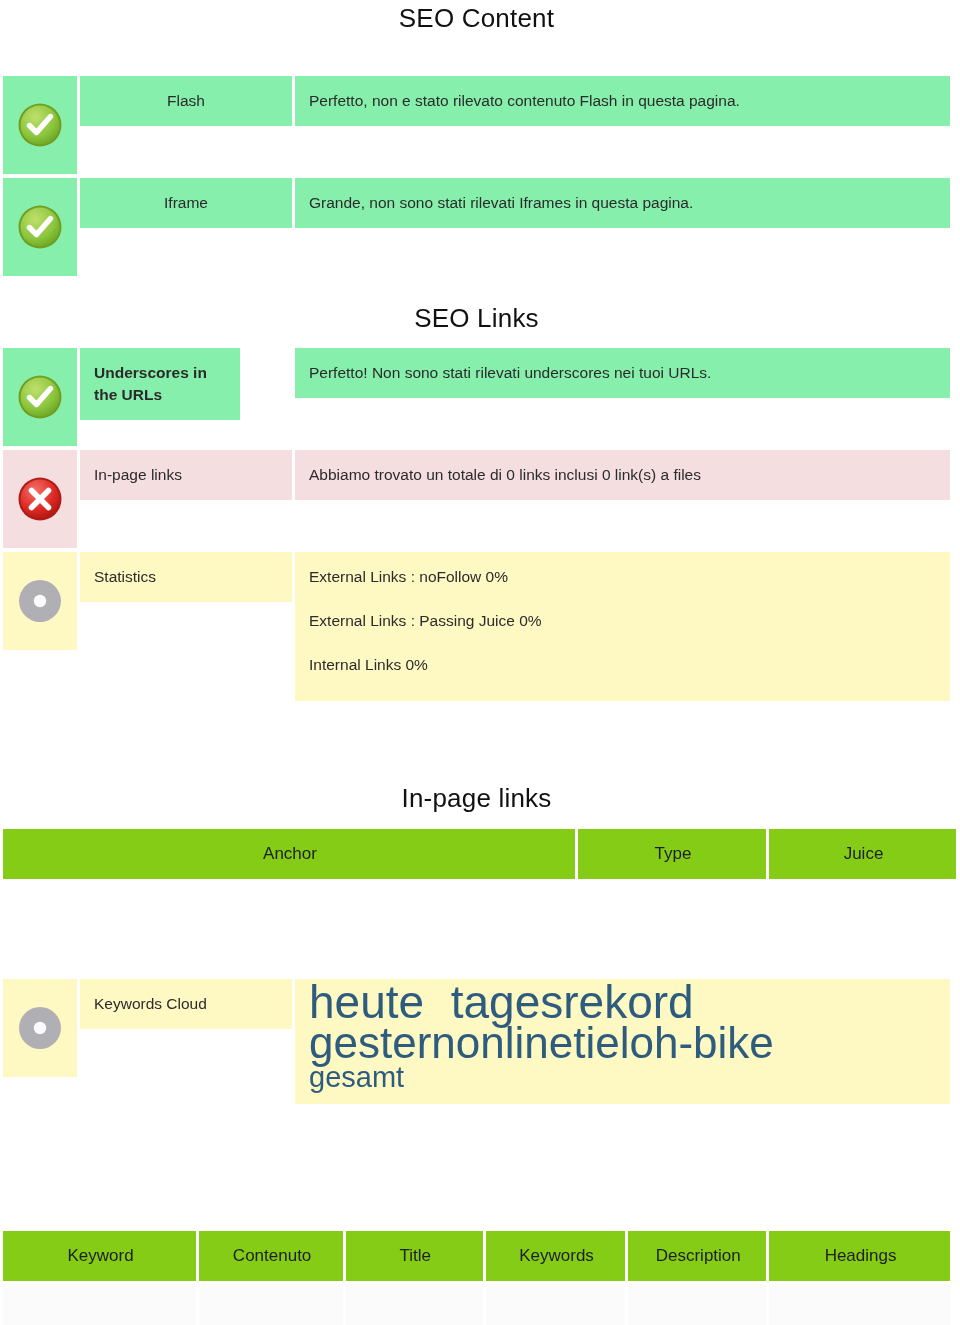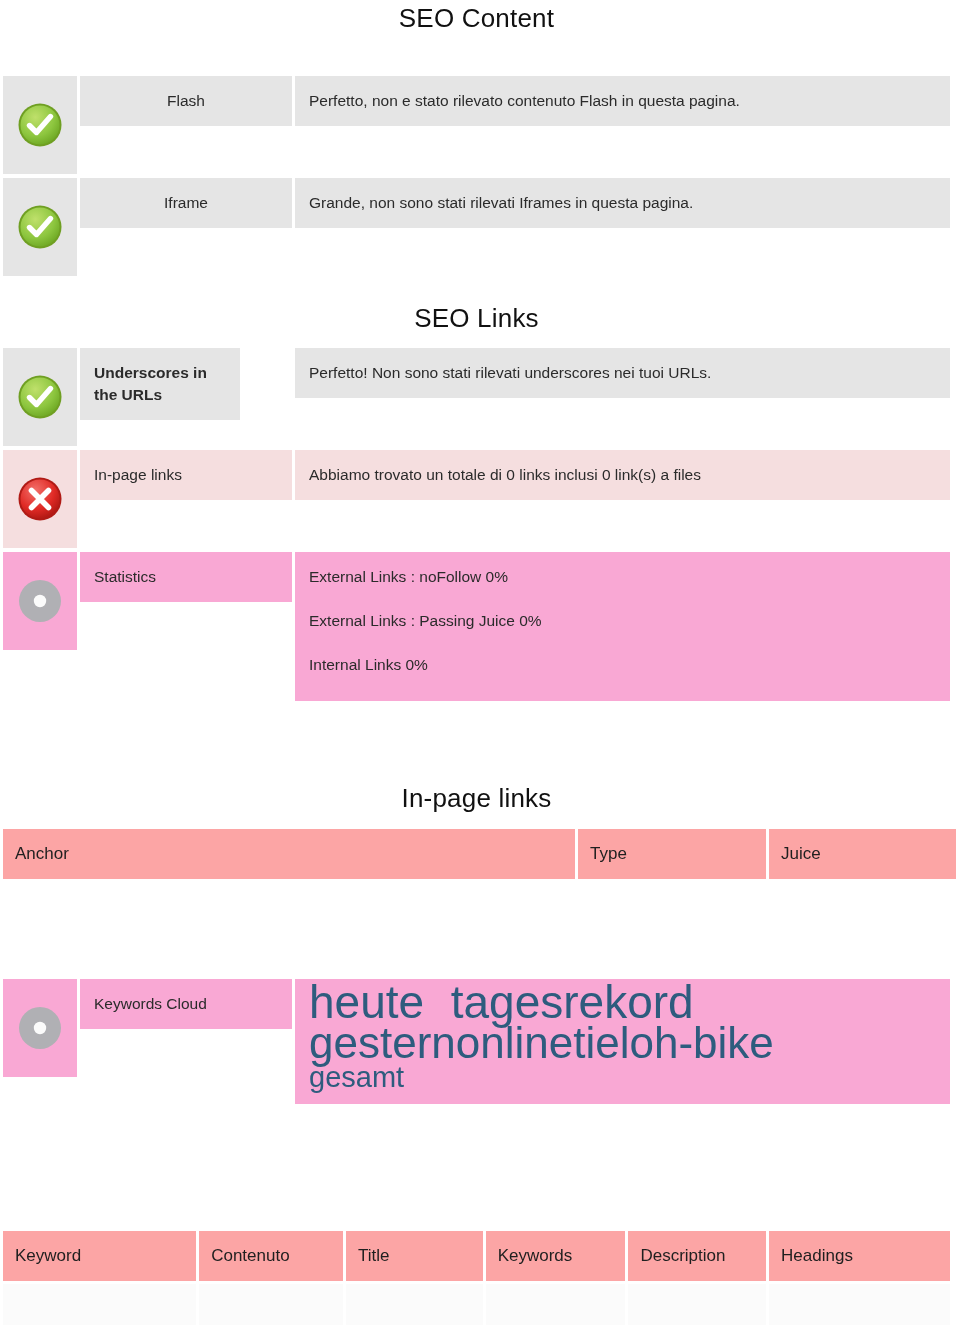--- a/index.html
+++ b/index.html
@@ -52,23 +52,23 @@
   }
 
   .cell {
     box-sizing: border-box;
     padding: 14px 14px 14px 14px;
     font-size: 15.5px;
     line-height: 22px;
     color: #2b2b2b;
   }
 
-  .row-ok .cell   { background: #e5e5e5; }
+  .row-ok .cell   { background: #86efac; }
   .row-err .cell  { background: #f5dedf; }
-  .row-info .cell { background: #f9a8d4; }
+  .row-info .cell { background: #fef9c3; }
 
   .c-icon {
     width: 74px;
     padding: 0;
   }
   .c-label { width: 212px; }
   .c-body  { }
 
   .label-center { text-align: center; }
   .label-left   { text-align: left; }
@@ -84,25 +84,25 @@
   
   .dtable {
     position: absolute;
     left: 0;
     width: 953px;
     border-collapse: separate;
     border-spacing: 3px 3px;
     table-layout: fixed;
   }
   .dtable th {
-    background: #fca5a5;
+    background: #84cc16;
     font-weight: 400;
     font-size: 17px;
     color: #1f1f1f;
-    text-align: left;
+    text-align: center;
     padding: 14px 10px 14px 12px;
     line-height: 22px;
   }
   .dtable td.empty {
     background: #fbfbfb;
     height: 58px;
     padding: 0;
   }
 
   

